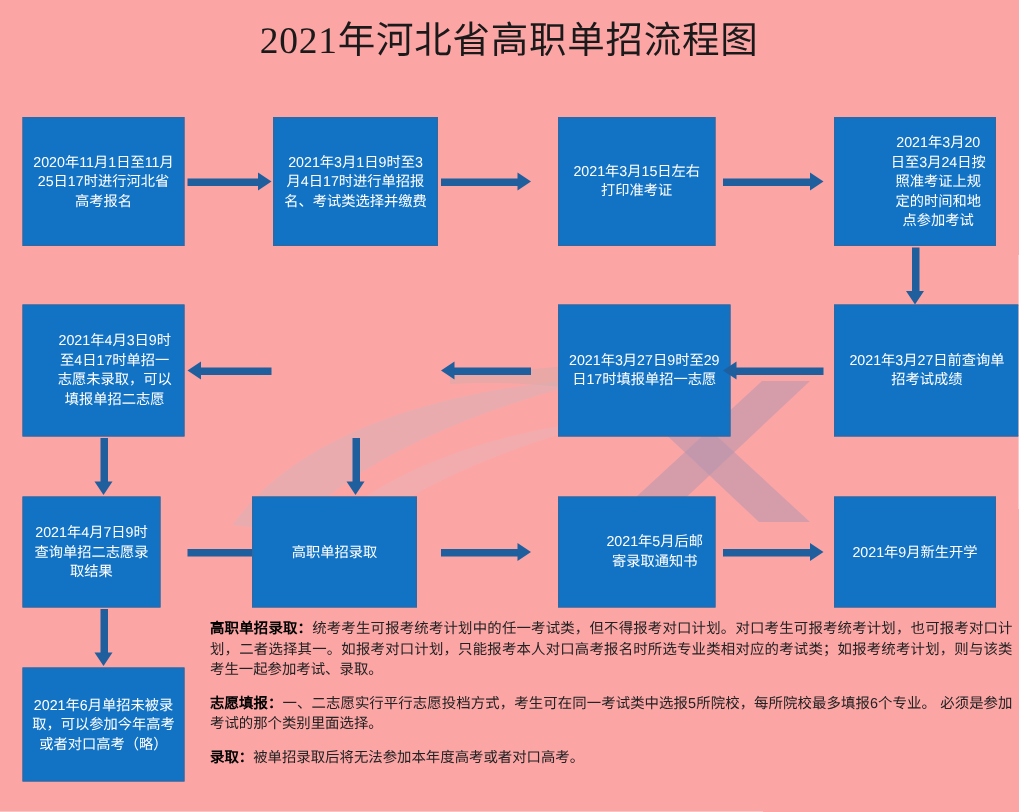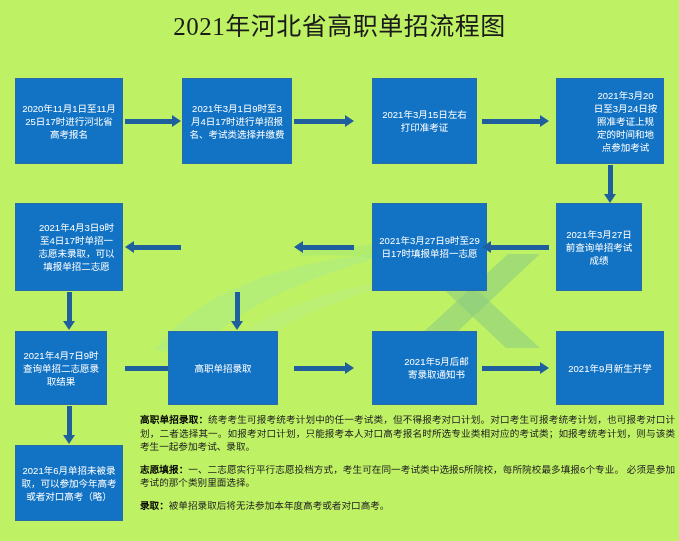--- a/index.html
+++ b/index.html
@@ -13,21 +13,21 @@
     background: #ffffff;
     font-family: "Liberation Sans", "DejaVu Sans", sans-serif;
     overflow: hidden;
     position: relative;
   }
 
   #page {
     position: relative;
     width: 679px;
     height: 541px;
-    background: #bef264;
+    background: #fca5a5;
     overflow: hidden;
   }
 
   
   .watermark {
     position: absolute;
     pointer-events: none;
     opacity: 0.30;
   }
   #wm-swoosh {
@@ -216,21 +216,21 @@
 
   <div class="node" style="left:372px; top:203px; width:115px; height:88px;">
     <span>2021年3月27日9时至29日17时填报单招一志愿</span>
   </div>
 
   <div class="arrow-h left" style="left:482px; top:238px; width:67px; height:18px;">
     <div class="shaft" style="right:0; width:59px;"></div>
     <div class="head"></div>
   </div>
 
-  <div class="node" style="left:556px; top:203px; width:86px; height:88px;">
+  <div class="node" style="left:556px; top:203px; width:124px; height:88px;">
     <span>2021年3月27日前查询单招考试成绩</span>
   </div>
 
   <div class="arrow-v" style="left:60px; top:292px; width:18px; height:38px;">
     <div class="shaft" style="top:0; height:30px;"></div>
     <div class="head"></div>
   </div>
 
   <div class="arrow-v" style="left:228px; top:292px; width:18px; height:38px;">
     <div class="shaft" style="top:0; height:30px;"></div>

